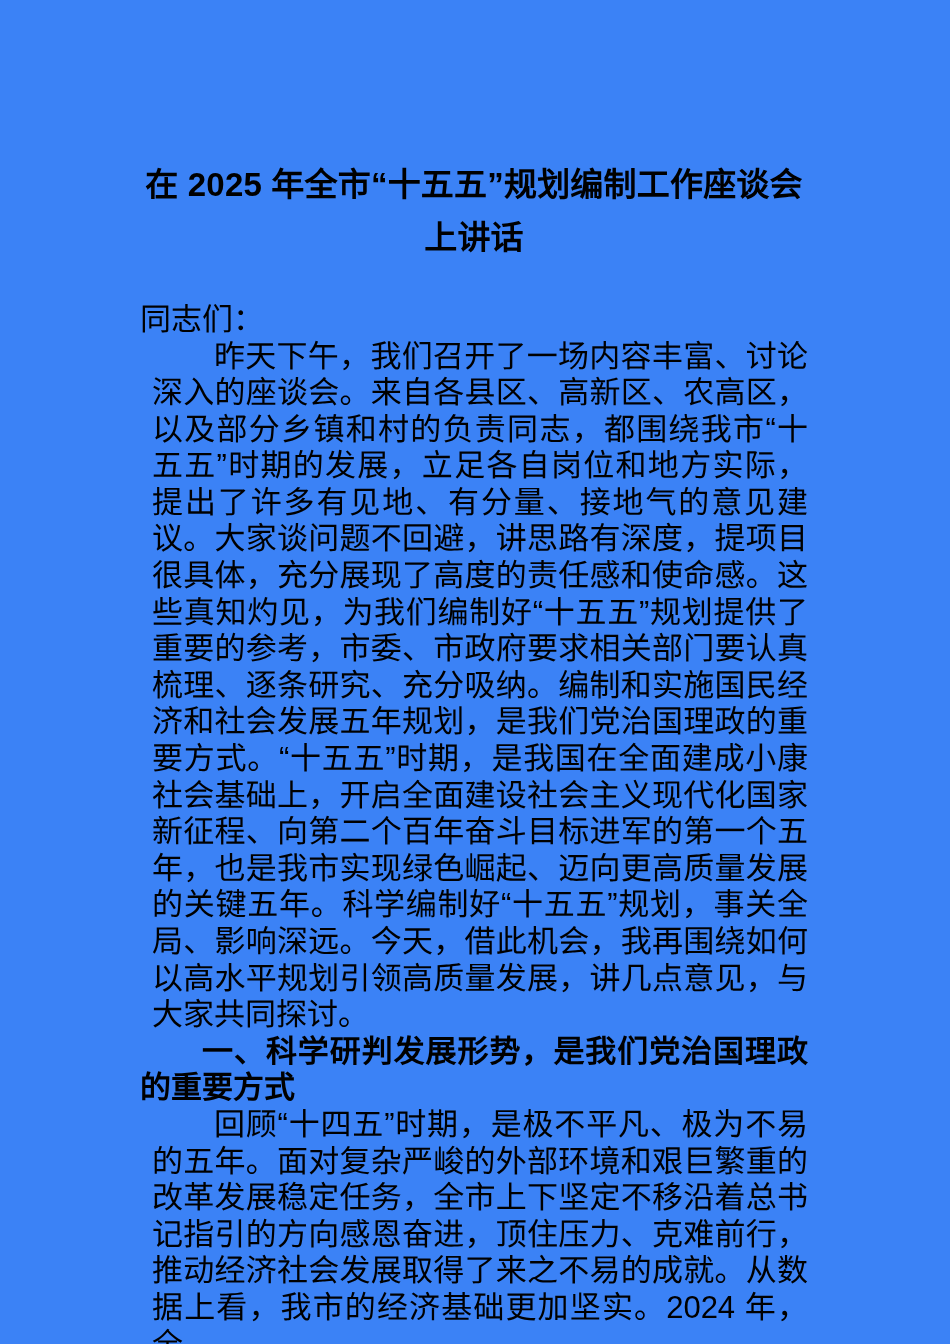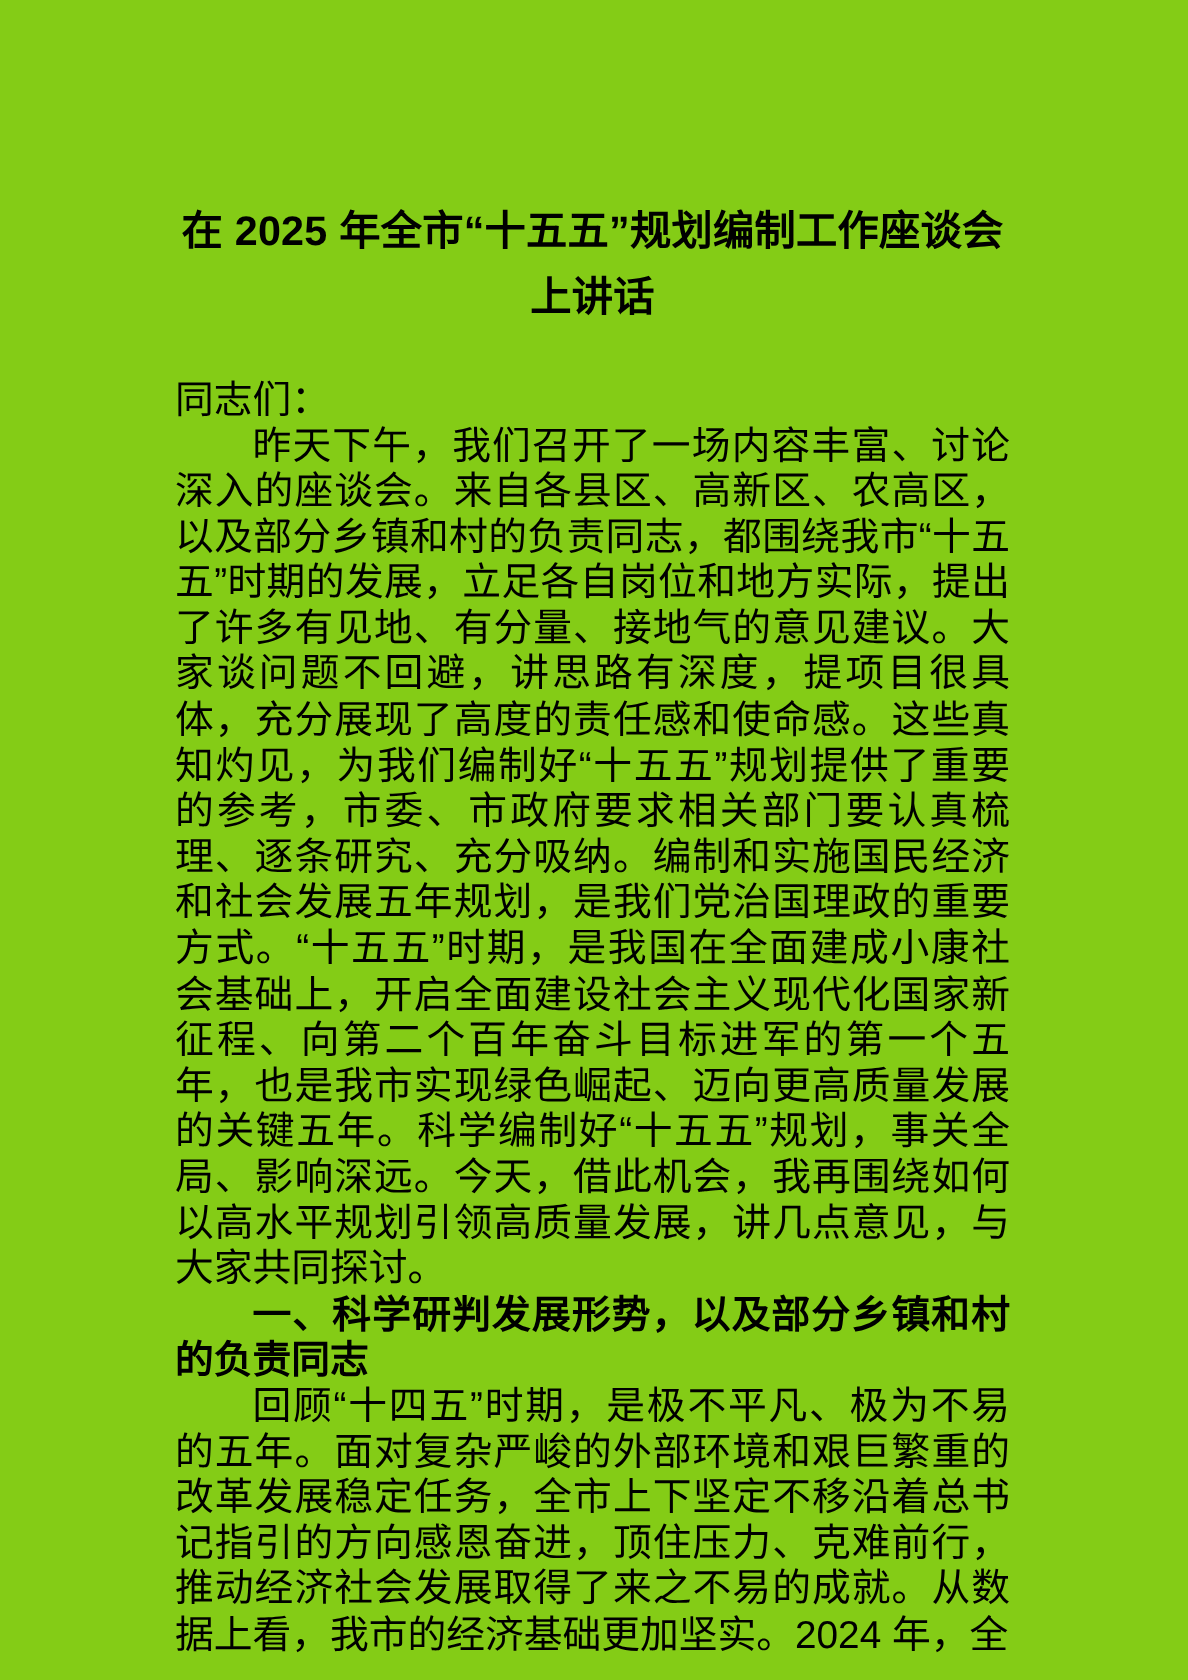--- a/index.html
+++ b/index.html
@@ -6,21 +6,21 @@
   html, body {
     margin: 0;
     padding: 0;
     background: #ffffff;
   }
 
   .page {
     position: relative;
     width: 950px;
     height: 1344px;
-    background: #84cc16;
+    background: #3b82f6;
     margin: 0 auto;
     overflow: hidden;
     box-sizing: border-box;
     font-family: "Liberation Sans", "DejaVu Sans", sans-serif;
     color: #000000;
     -webkit-font-smoothing: antialiased;
   }
 
   .doc-body {
     position: absolute;
@@ -54,20 +54,21 @@
     font-weight: normal;
   }
 
   .para.salutation {
     text-indent: 0;
     margin-top: 37px;
   }
 
   .para.indent {
     text-indent: 2em;
+    margin-left: 12px;
   }
 
   .para.heading {
     text-indent: 2em;
     font-weight: bold;
   }
 
   
   .para + .para {
     margin-top: 0;
@@ -78,19 +79,19 @@
 
 <div class="page">
   <div class="doc-body">
 
     <h1 class="doc-title">在 2025 年全市“十五五”规划编制工作座谈会上讲话</h1>
 
     <p class="para salutation">同志们：</p>
 
     <p class="para indent">昨天下午，我们召开了一场内容丰富、讨论深入的座谈会。来自各县区、高新区、农高区，以及部分乡镇和村的负责同志，都围绕我市“十五五”时期的发展，立足各自岗位和地方实际，提出了许多有见地、有分量、接地气的意见建议。大家谈问题不回避，讲思路有深度，提项目很具体，充分展现了高度的责任感和使命感。这些真知灼见，为我们编制好“十五五”规划提供了重要的参考，市委、市政府要求相关部门要认真梳理、逐条研究、充分吸纳。编制和实施国民经济和社会发展五年规划，是我们党治国理政的重要方式。“十五五”时期，是我国在全面建成小康社会基础上，开启全面建设社会主义现代化国家新征程、向第二个百年奋斗目标进军的第一个五年，也是我市实现绿色崛起、迈向更高质量发展的关键五年。科学编制好“十五五”规划，事关全局、影响深远。今天，借此机会，我再围绕如何以高水平规划引领高质量发展，讲几点意见，与大家共同探讨。</p>
 
-    <p class="para heading">一、科学研判发展形势，以及部分乡镇和村的负责同志</p>
+    <p class="para heading">一、科学研判发展形势，是我们党治国理政的重要方式</p>
 
 
     <p class="para indent">回顾“十四五”时期，是极不平凡、极为不易的五年。面对复杂严峻的外部环境和艰巨繁重的改革发展稳定任务，全市上下坚定不移沿着总书记指引的方向感恩奋进，顶住压力、克难前行，推动经济社会发展取得了来之不易的成就。从数据上看，我市的经济基础更加坚实。2024 年，全</p>
 
   </div>
 </div>
 
 </body></html>

